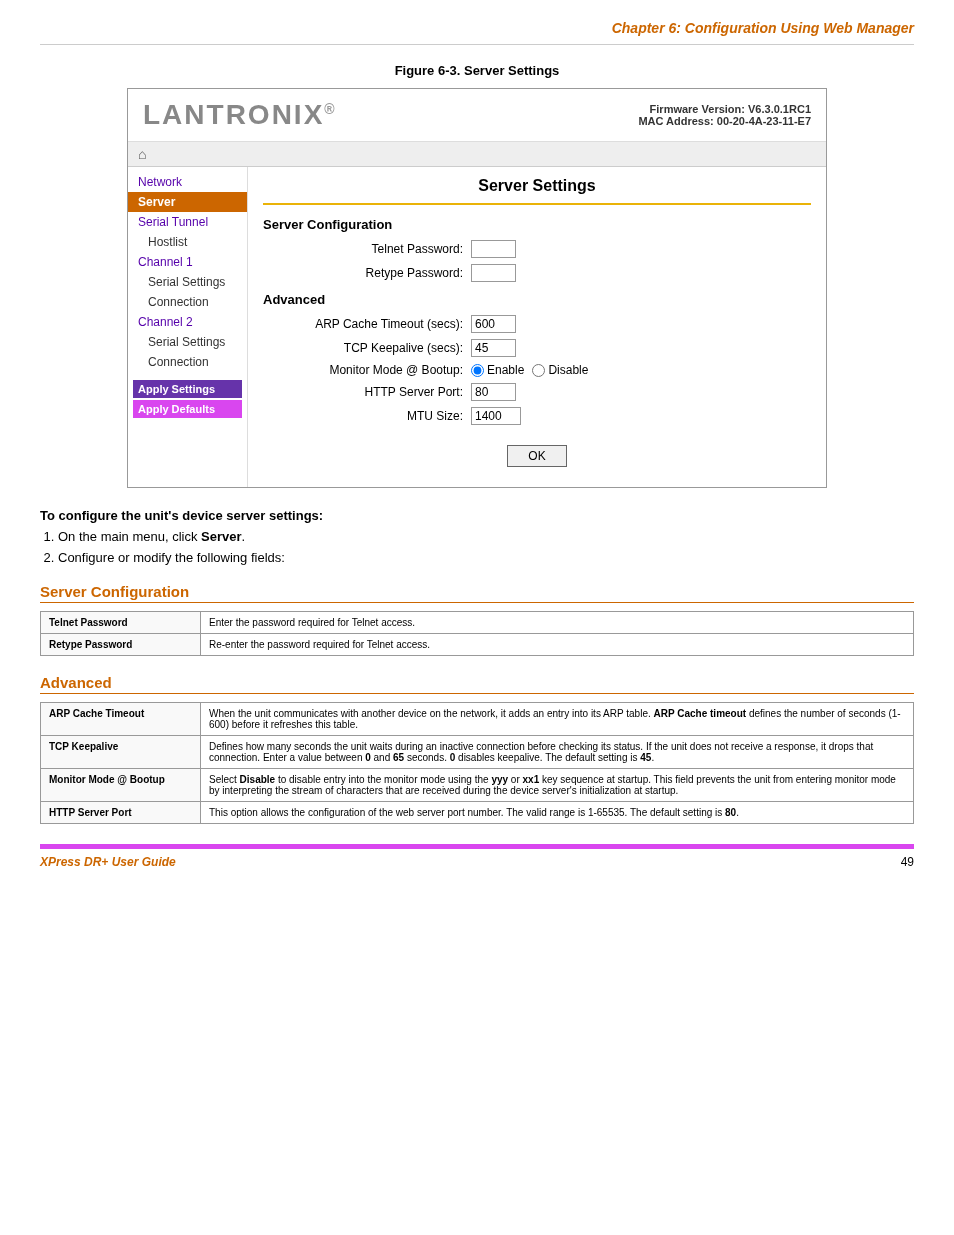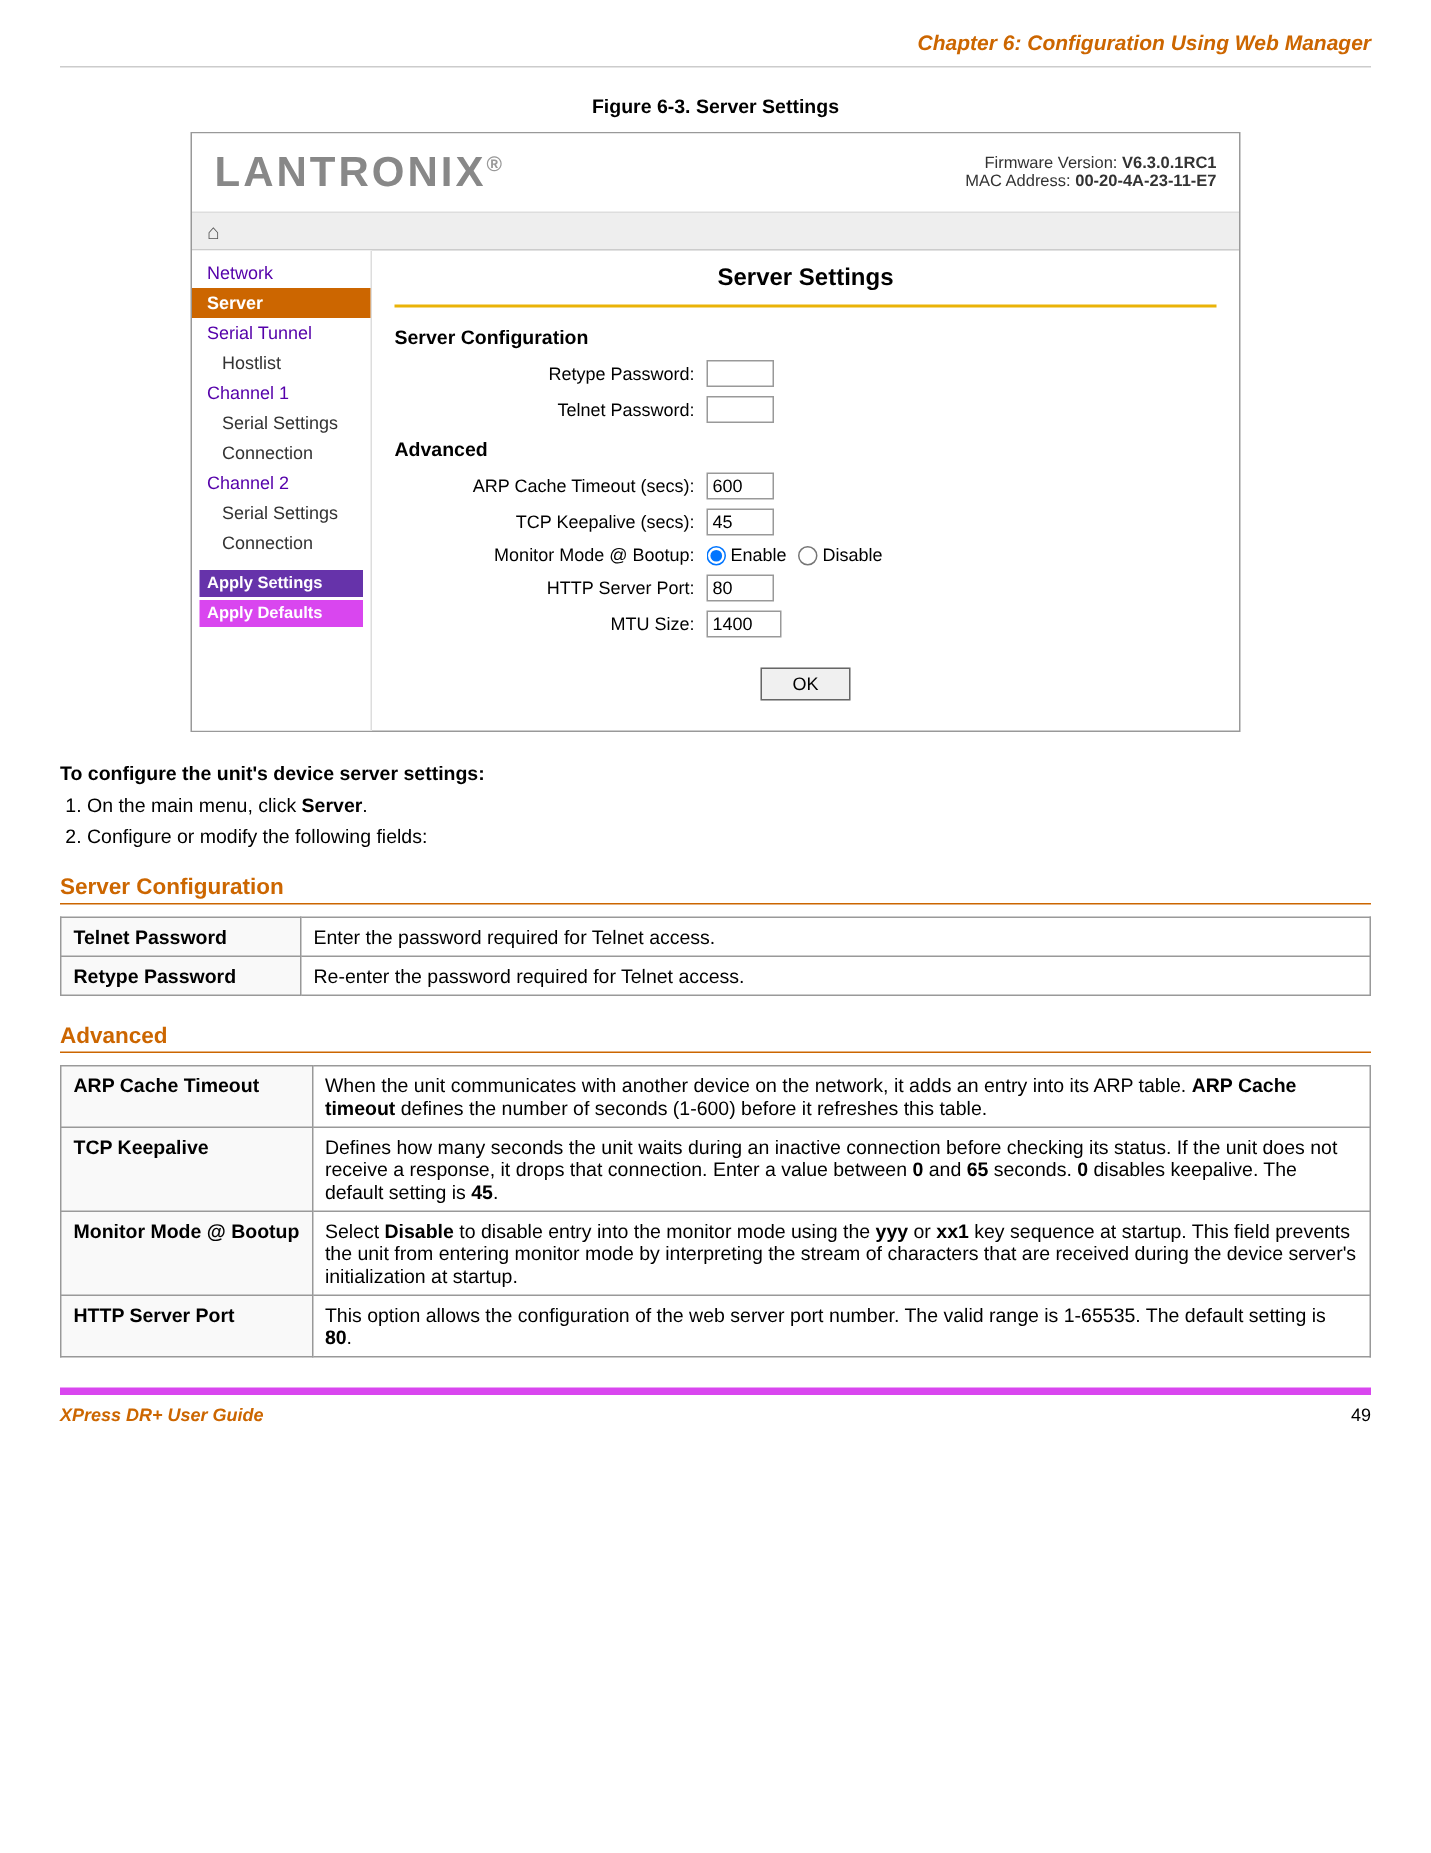--- a/index.html
+++ b/index.html
@@ -66,21 +66,21 @@
       vertical-align: super;
       color: #999;
     }
 
     .firmware-info {
       font-size: 11px;
       text-align: right;
       color: #333;
     }
     .firmware-info span {
-      font-weight: normal;
+      font-weight: bold;
     }
 
     
     .ui-nav-bar {
       background: #eee;
       padding: 4px 10px;
       border-bottom: 1px solid #ccc;
     }
     .nav-home-icon {
       font-size: 14px;
@@ -233,21 +233,21 @@
       font-size: 15px;
       margin-top: 18px;
       margin-bottom: 8px;
       border-bottom: 1px solid #cc6600;
       padding-bottom: 2px;
     }
 
     .doc-table {
       width: 100%;
       border-collapse: collapse;
-      font-size: 13px;
+      font-size: 10px;
       margin-bottom: 10px;
     }
     .doc-table td {
       border: 1px solid #999;
       padding: 5px 8px;
       vertical-align: top;
     }
     .doc-table td:first-child {
       font-weight: bold;
       white-space: nowrap;
@@ -311,26 +311,26 @@
         <a class="sidebar-item apply-btn" style="display:block;margin-top:8px;">Apply Settings</a>
         <a class="sidebar-item apply-btn" style="display:block;">Apply Defaults</a>
       </div>
 
       <div class="ui-content">
         <div class="content-title">Server Settings</div>
 
         <div class="section-heading">Server Configuration</div>
 
         <div class="form-row">
+          <div class="form-label">Telnet Password:</div>
+          <input class="form-input small" type="password" value="" style="">
+        </div>
+
+        <div class="form-row">
           <div class="form-label">Retype Password:</div>
-          <input class="form-input small" type="password" value="" style="">
-        </div>
-
-        <div class="form-row">
-          <div class="form-label">Telnet Password:</div>
           <input class="form-input small" type="password" value="" style="">
         </div>
 
         <div class="advanced-heading">Advanced</div>
 
         <div class="form-row">
           <div class="form-label">ARP Cache Timeout (secs):</div>
           <input class="form-input small" type="text" value="600" style="">
         </div>
 

